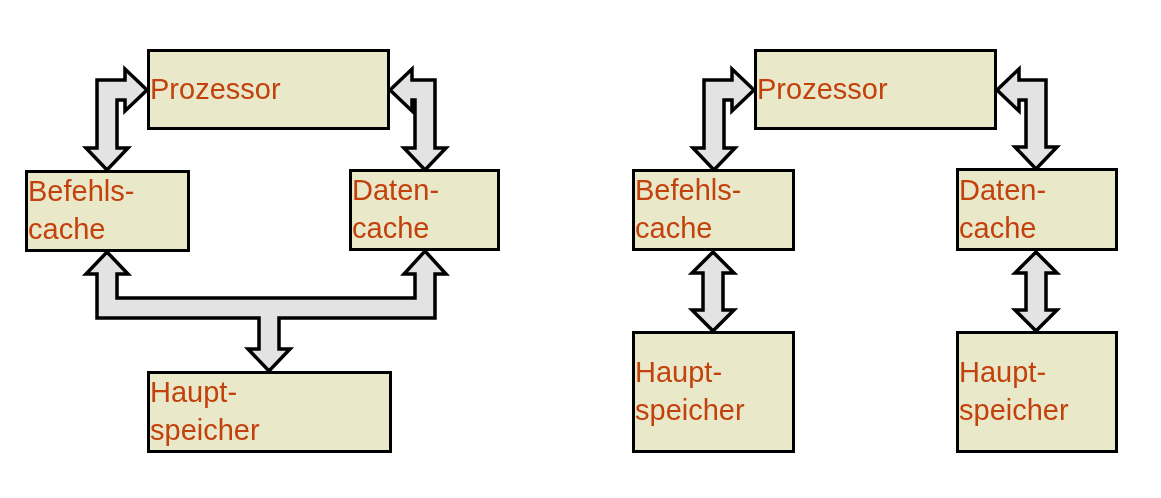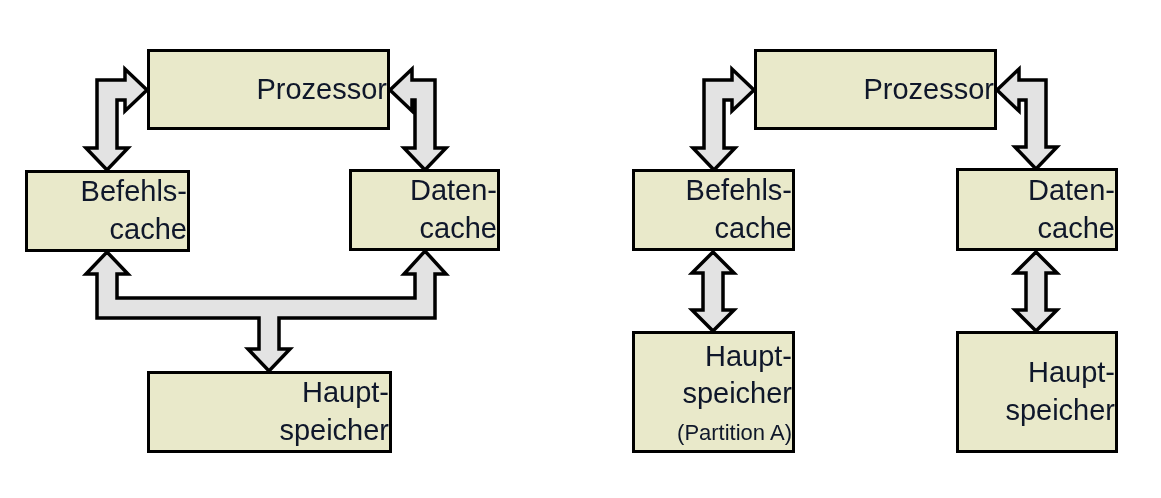--- a/index.html
+++ b/index.html
@@ -24,24 +24,24 @@
     stroke-width:3.5;
     stroke-linejoin:miter;
   }
   .node{
     position:absolute;
     box-sizing:border-box;
     background:var(--box-fill);
     border:3px solid var(--box-border);
     display:flex;
     flex-direction:column;
-    align-items:flex-end;
+    align-items:flex-start;
     justify-content:center;
     text-align:center;
-    color:#0f172a;
+    color:#c2410c;
     font-size:29px;
     line-height:1.3;
   }
   .node .sub{
     font-size:22px;
     line-height:1.2;
     margin-top:7px;
   }
 </style>
 </head>
@@ -95,21 +95,20 @@
   </div>
 
   <div class="node" style="left:956px;top:168px;width:162px;height:83px;">
     <span>Daten-</span>
     <span>cache</span>
   </div>
 
   <div class="node" style="left:632px;top:331px;width:163px;height:122px;">
     <span>Haupt-</span>
     <span>speicher</span>
-    <span class="sub">(Partition A)</span>
   </div>
 
   <div class="node" style="left:956px;top:331px;width:162px;height:122px;">
     <span>Haupt-</span>
     <span>speicher</span>
   </div>
 
 </div>
 
 </body></html>

